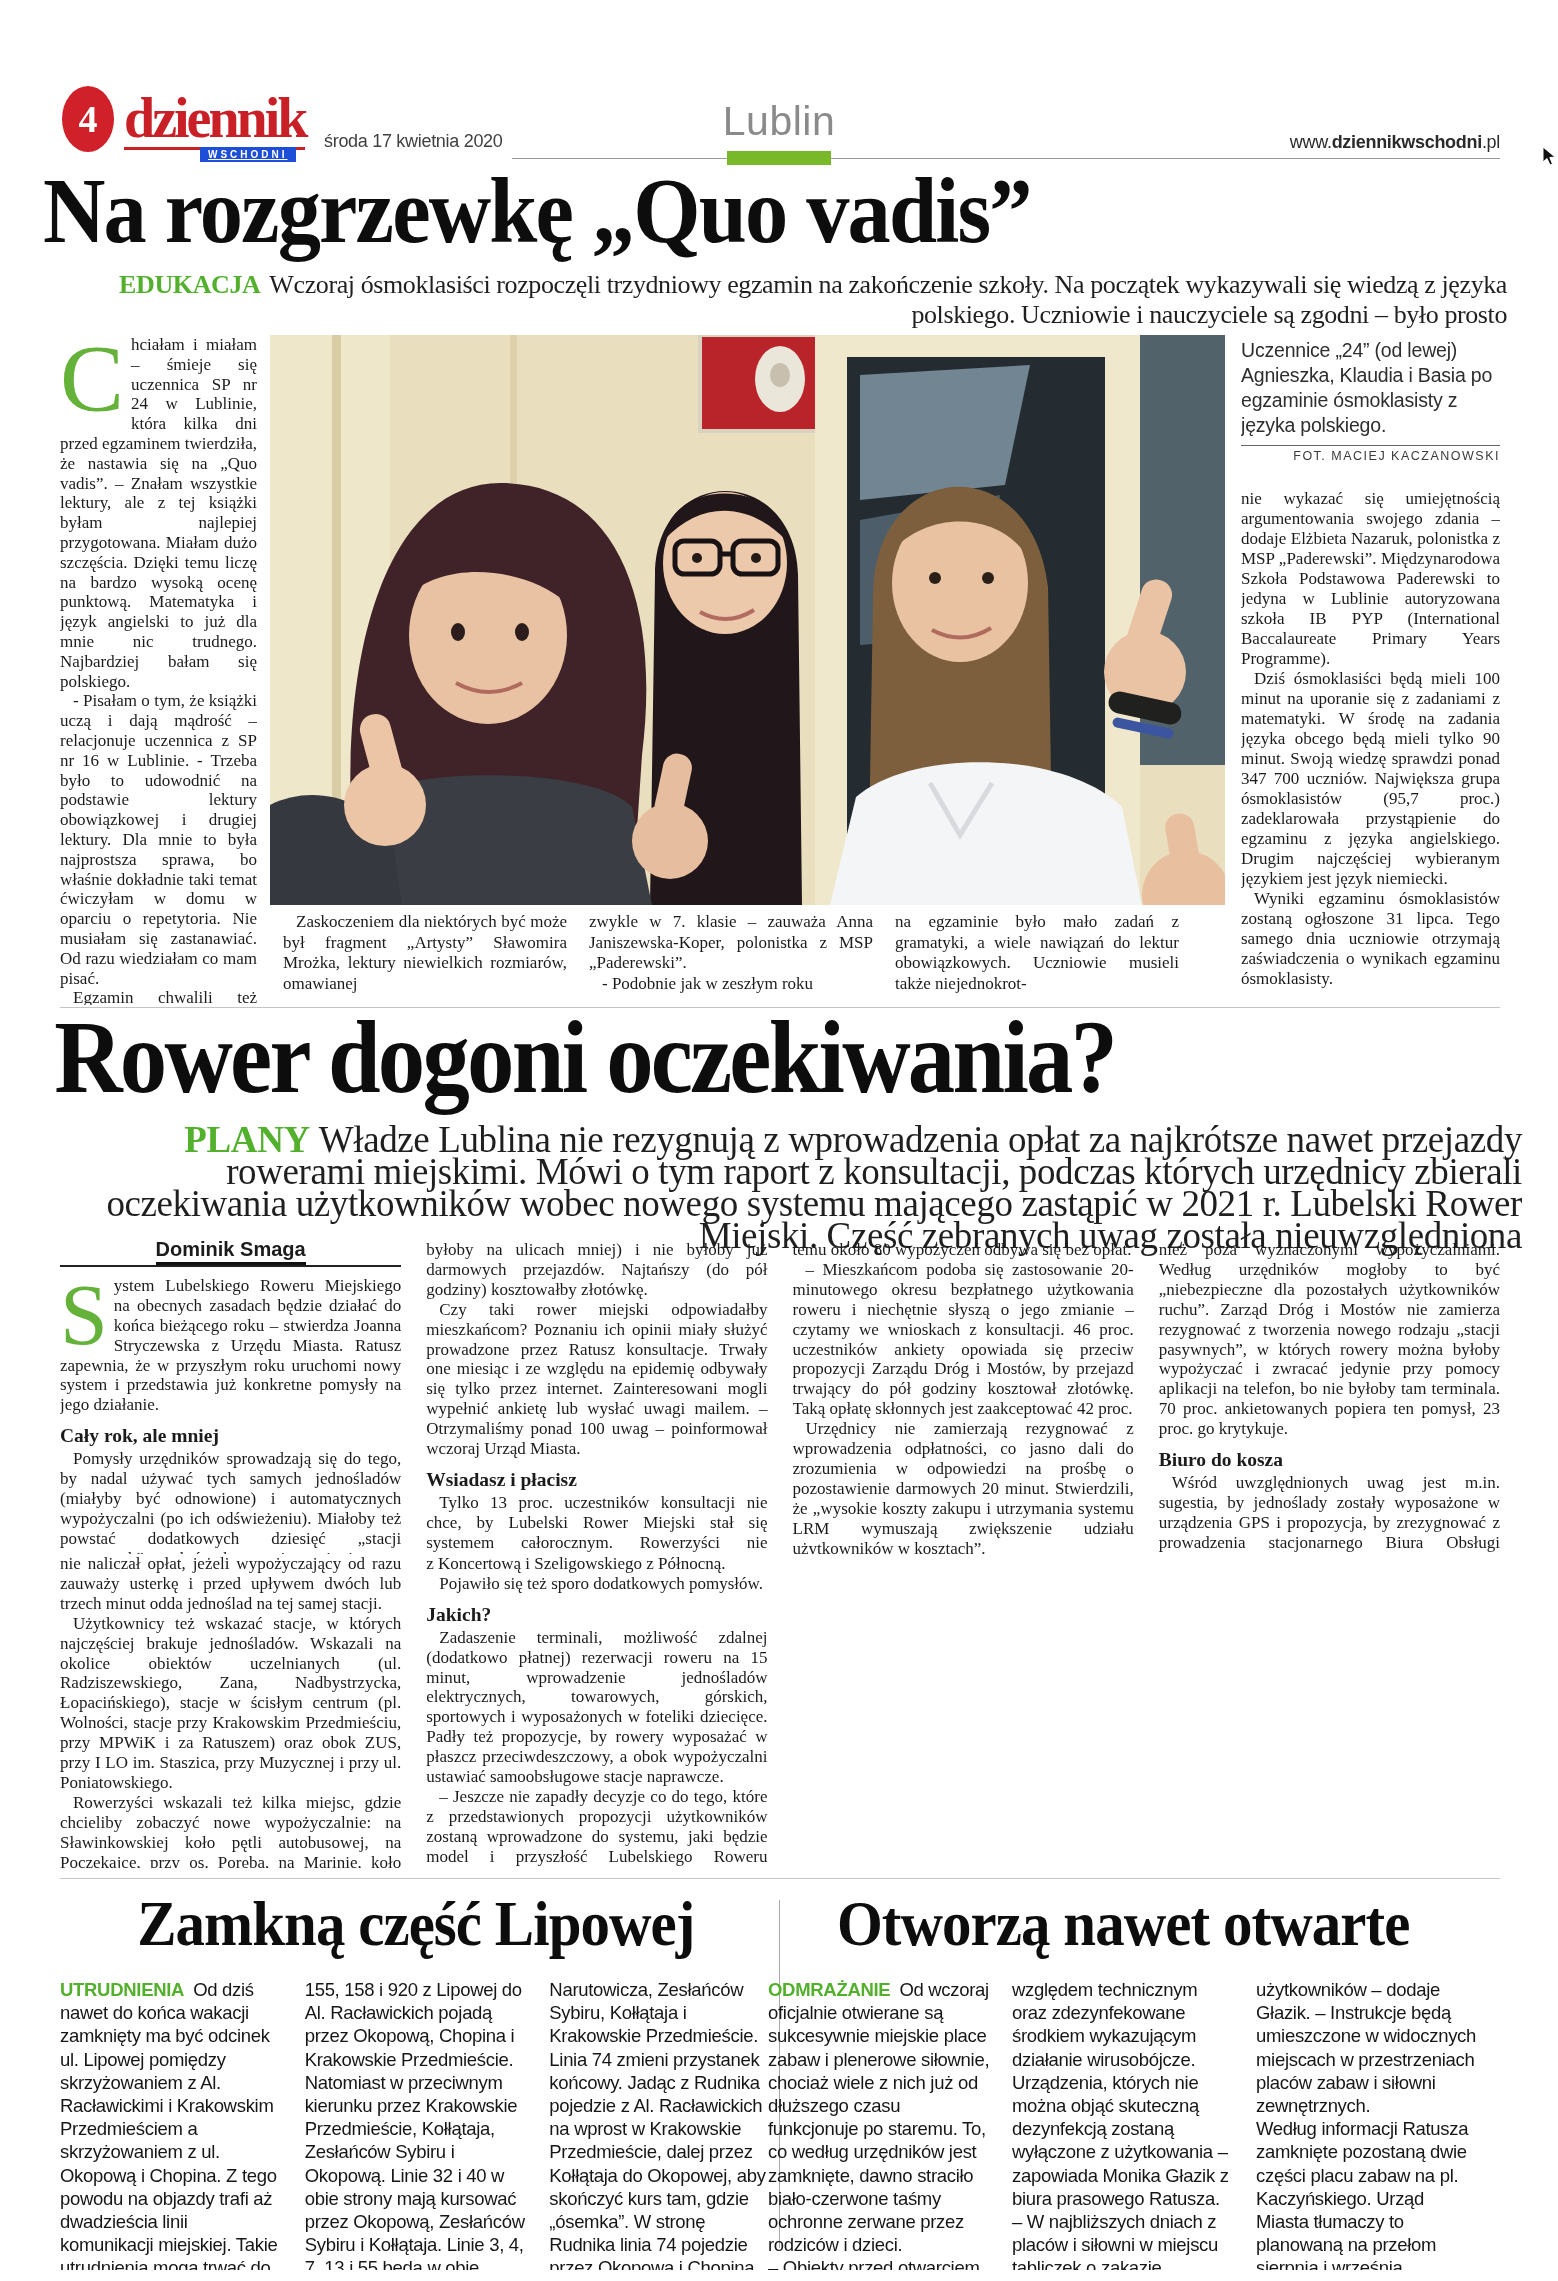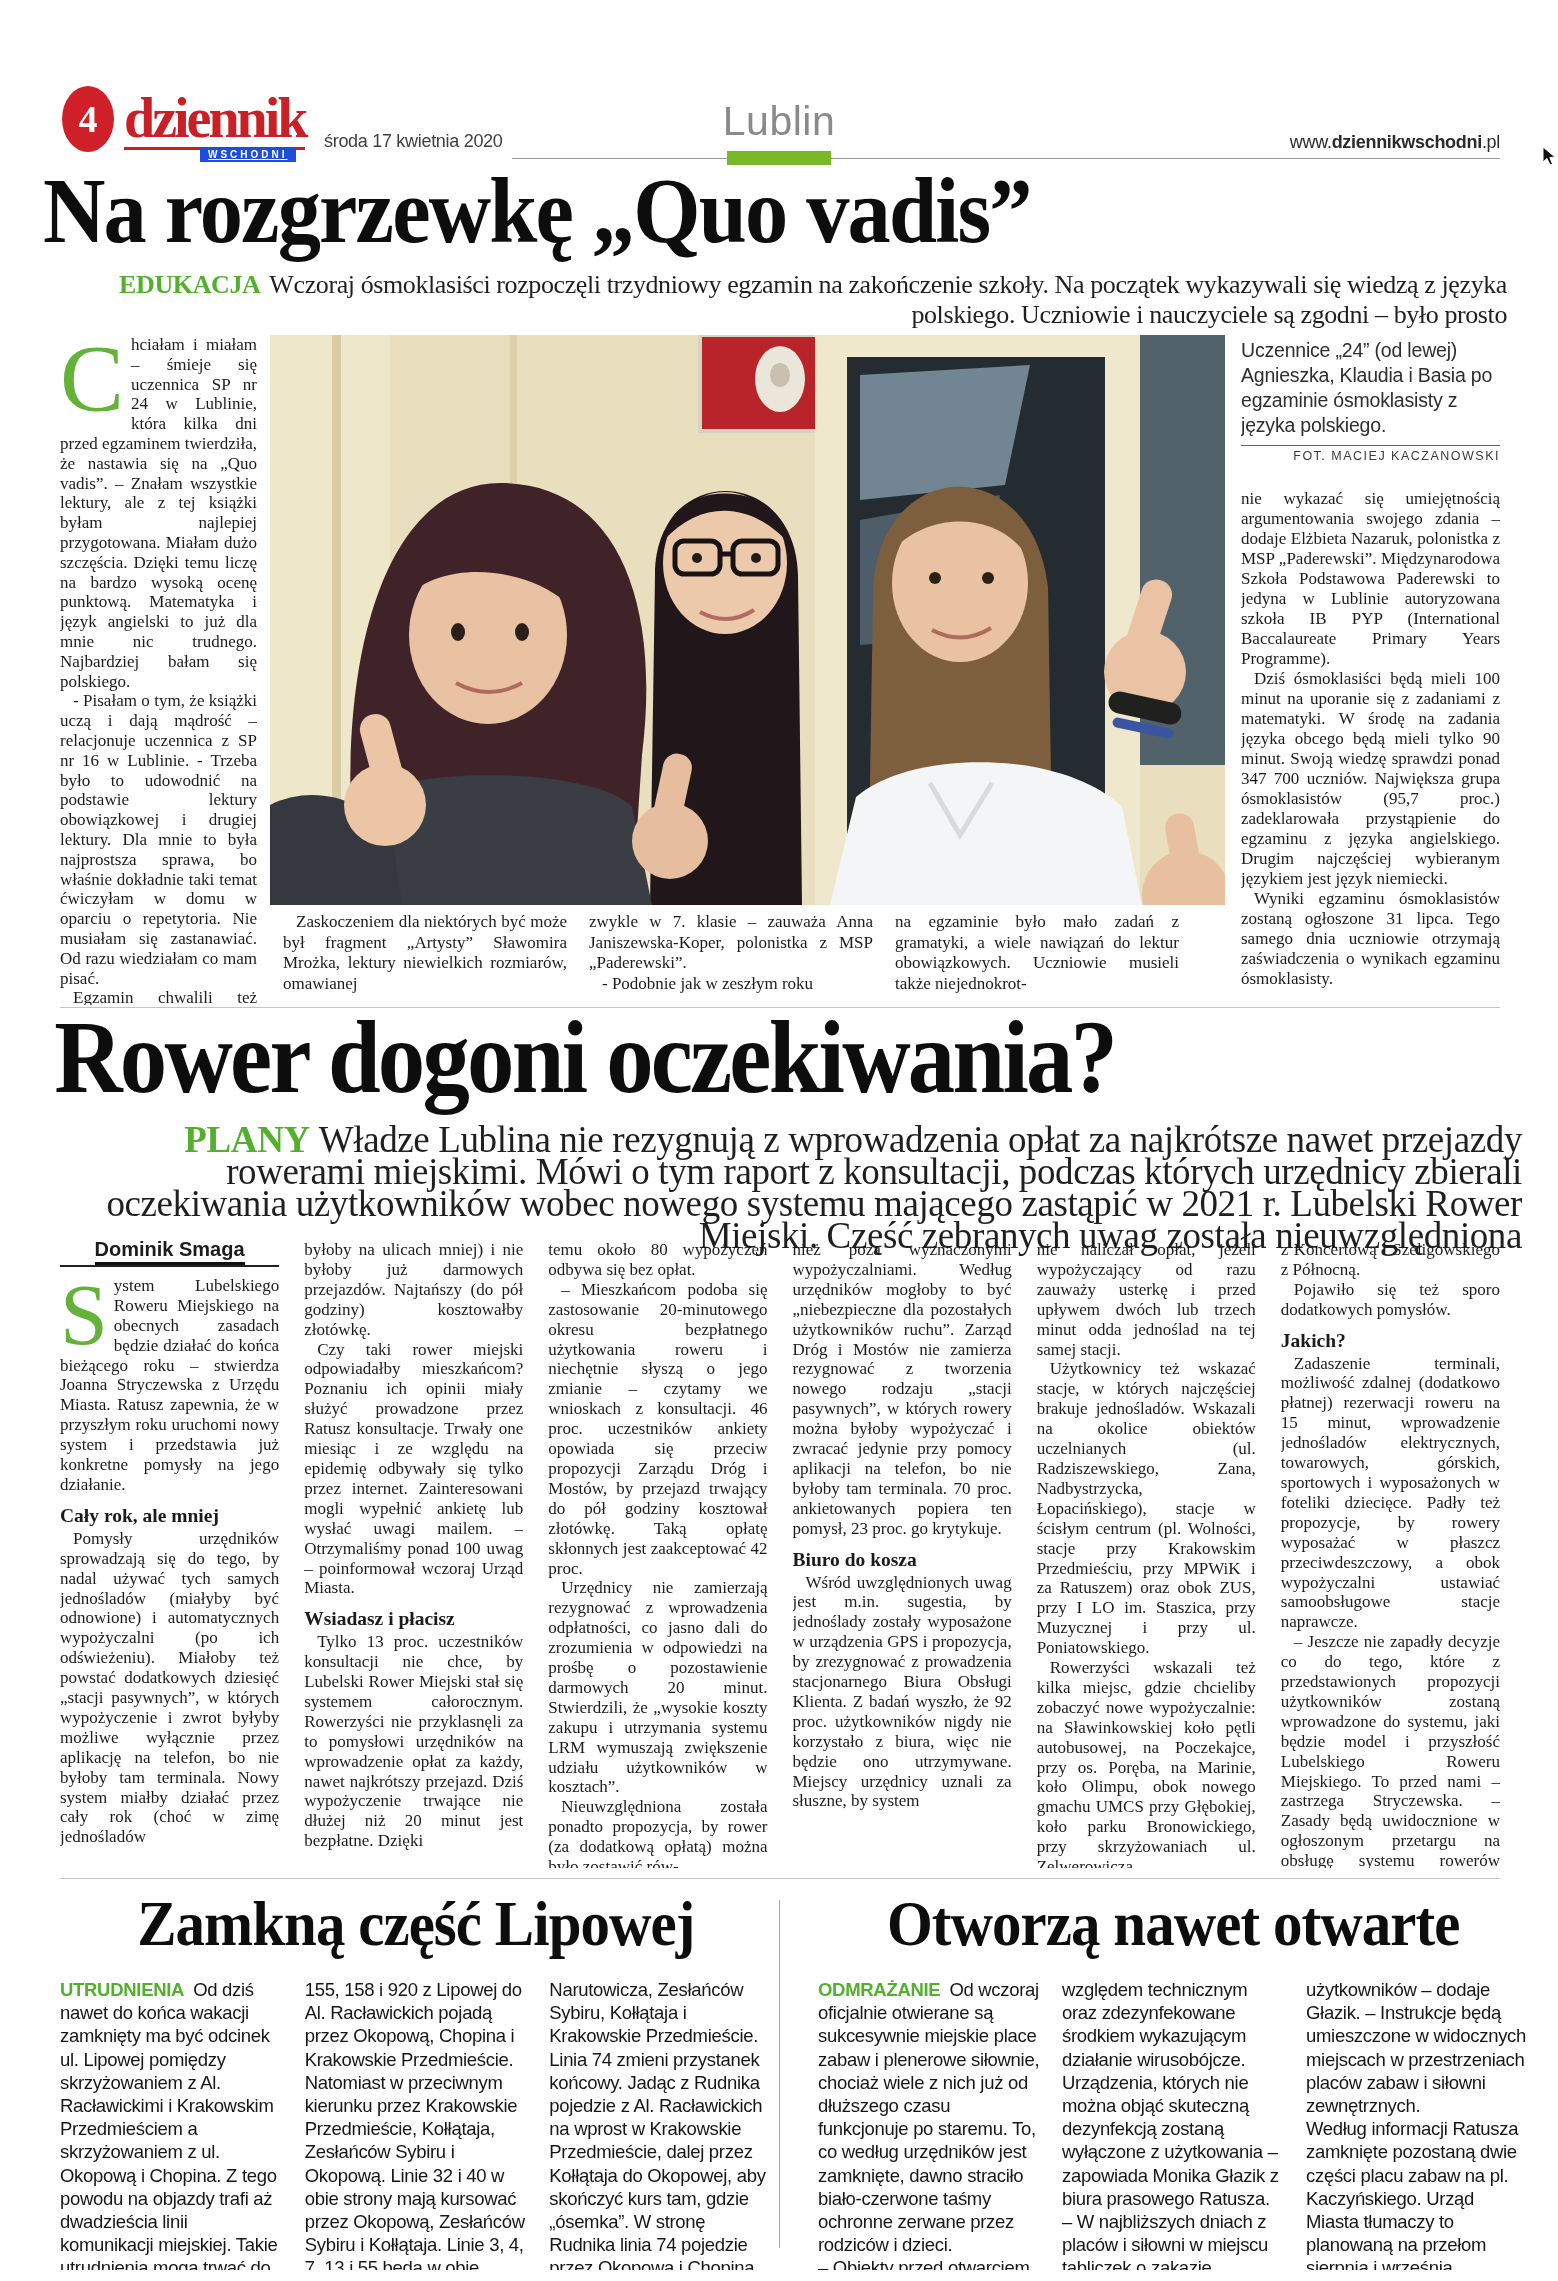--- a/index.html
+++ b/index.html
@@ -52,32 +52,32 @@
   .credit-by{border-top:1px solid #666;margin-top:7px;padding-top:3px;text-align:right;
              font-family:"Liberation Sans",sans-serif;font-size:12.5px;letter-spacing:1.5px;color:#3a3a3a;}
   .a1right .bodystart{margin-top:26px;}
   .a1right p{font-size:17px;line-height:20px;}
 
   .rule-h{left:60px;right:58px;height:1px;background:#c4c4c4;}
   .rule1{top:1007px;} .rule2{top:1878px;}
 
   
   .bike{left:60px;top:1240px;width:1440px;height:628px;display:grid;
-        grid-template-columns:repeat(6,1fr);column-gap:25px;font-size:17px;line-height:19.9px;overflow:hidden;}
+        grid-template-columns:repeat(4,1fr);column-gap:25px;font-size:17px;line-height:19.9px;overflow:hidden;}
   .bike .col{overflow:hidden;}
   .byline{text-align:center;font-family:"Liberation Sans",sans-serif;font-weight:bold;font-size:20px;
           border-bottom:2px solid #222;padding-bottom:5px;margin-bottom:9px;}
   .byline span{border-bottom:3px solid #111;padding-bottom:2px;}
   .subh{font-weight:bold;font-size:19.5px;margin:11px 0 3px;text-align:left;}
   .bike p{margin:0;text-align:justify;}
 
   
   .bottom-art{top:1892px;}
   .b-left{left:60px;width:712px;}
-  .b-right{left:818px;width:710px;}
+  .b-right{left:768px;width:710px;}
   .vdiv{left:779px;top:1900px;width:1px;height:348px;background:#a8a8a8;}
   .h3a{text-align:center;font-weight:bold;font-size:64px;letter-spacing:-1px;color:#0d0d0d;line-height:1;margin:0 0 22px;}
   .bcols{display:grid;grid-template-columns:repeat(3,1fr);column-gap:22px;height:292px;overflow:hidden;
          font-family:"Liberation Sans",sans-serif;font-size:18.5px;line-height:23.2px;letter-spacing:-0.3px;color:#161616;}
   .bcols p{margin:0;text-align:left;}
   .bcols .col{overflow:hidden;}
 </style>
 </head>
 <body>
 

